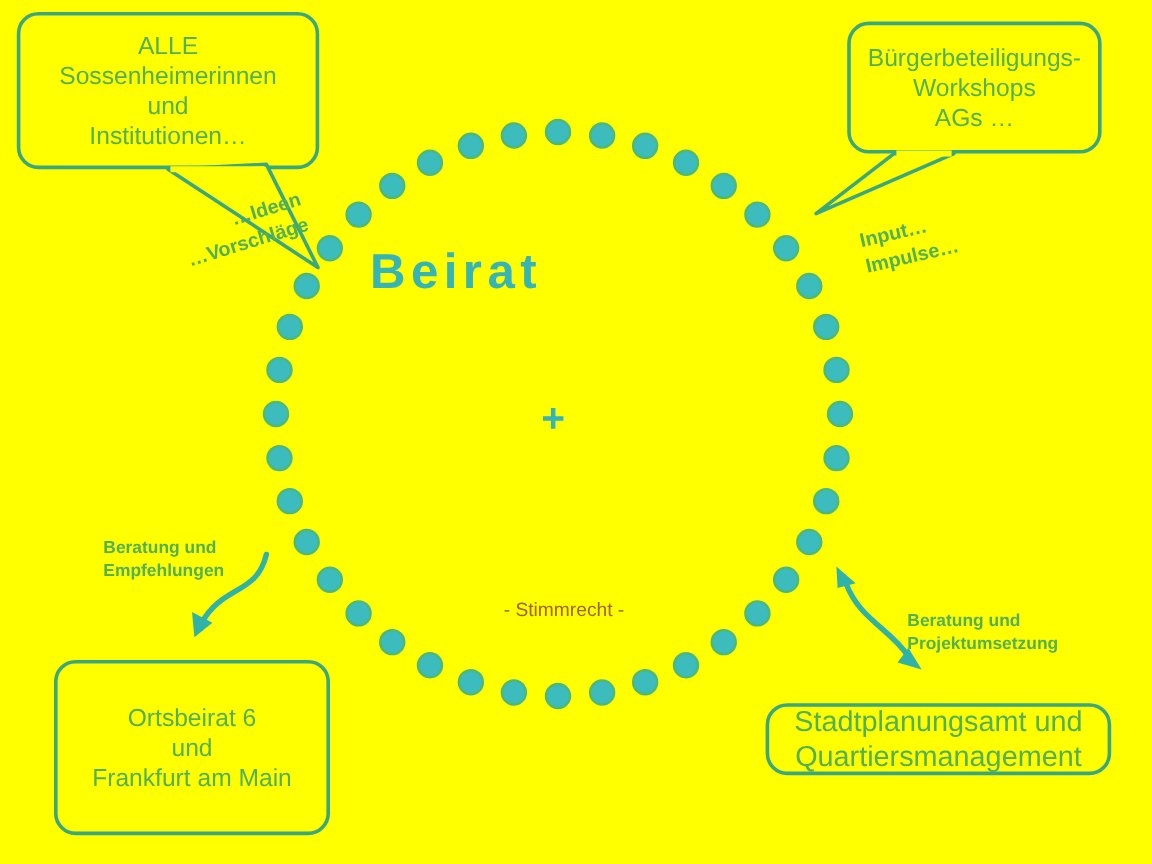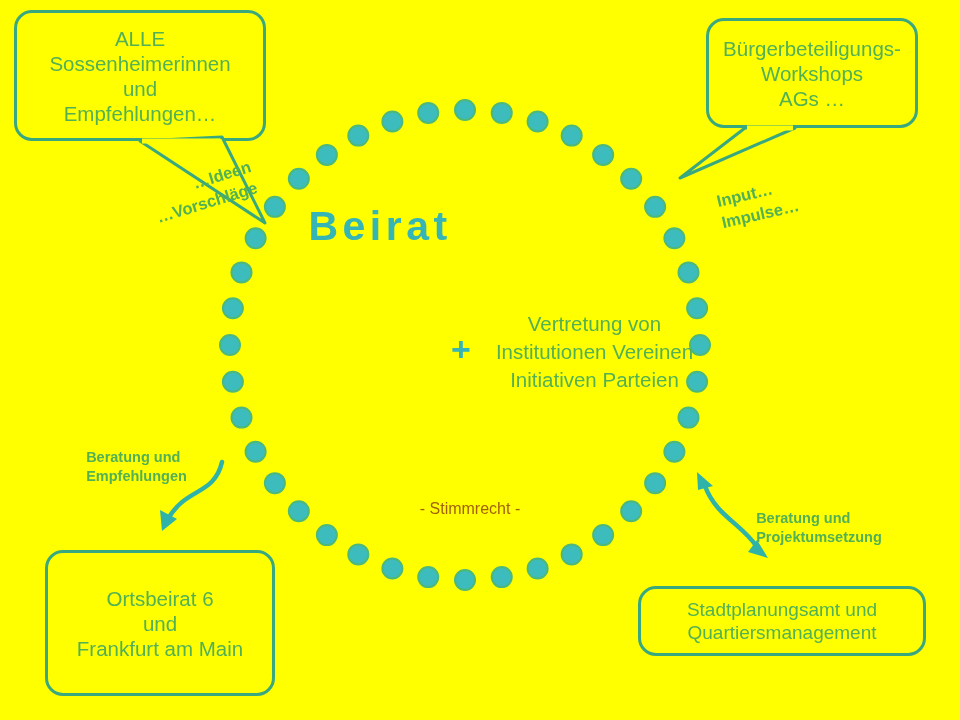--- a/index.html
+++ b/index.html
@@ -48,22 +48,22 @@
   }
   #bubble-workshops {
     left: 706px; top: 18px; width: 212px; height: 110px;
     font-size: 20.5px;
   }
   #box-ortsbeirat {
     left: 45px; top: 550px; width: 230px; height: 146px;
     font-size: 20.5px;
   }
   #box-stadtplanung {
-    left: 638px; top: 586px; width: 288px; height: 70px;
-    font-size: 19px;
+    left: 638px; top: 586px; width: 288px; height: 60px;
+    font-size: 24px;
   }
 
   #title-beirat {
     position: absolute;
     left: 0; top: 203px; width: 760px;
     text-align: center;
     font-size: 41px;
     font-weight: bold;
     color: #35b5b5;
     letter-spacing: 4.5px;
@@ -172,36 +172,28 @@
         <circle cx="392.38" cy="121.50" r="10" fill="#3cbcbc" stroke="#4eb87a" stroke-width="2"></circle>
         <circle cx="428.24" cy="112.89" r="10" fill="#3cbcbc" stroke="#4eb87a" stroke-width="2"></circle>
       </g>
   </svg>
 
   <div id="title-beirat">Beirat</div>
 
 
   <div id="plus-sign">+</div>
 
-  <div id="col-right" class="center-col">
-    <span>Vertretung</span>
-    <span>von</span>
-    <span>Institutionen</span>
-    <span>Vereinen</span>
-    <span>Initiativen</span>
-    <span>Parteien</span>
-  </div>
 
   <div id="stimmrecht">- Stimmrecht -</div>
 
   <div id="bubble-citizens" class="callout">
     <span>ALLE</span>
     <span>Sossenheimerinnen</span>
     <span>und</span>
-    <span>Empfehlungen…</span>
+    <span>Institutionen…</span>
   </div>
 
   <div id="bubble-workshops" class="callout">
     <span>Bürgerbeteiligungs-</span>
     <span>Workshops</span>
     <span>AGs …</span>
   </div>
 
   <div id="box-ortsbeirat" class="callout">
     <span>Ortsbeirat 6</span>

